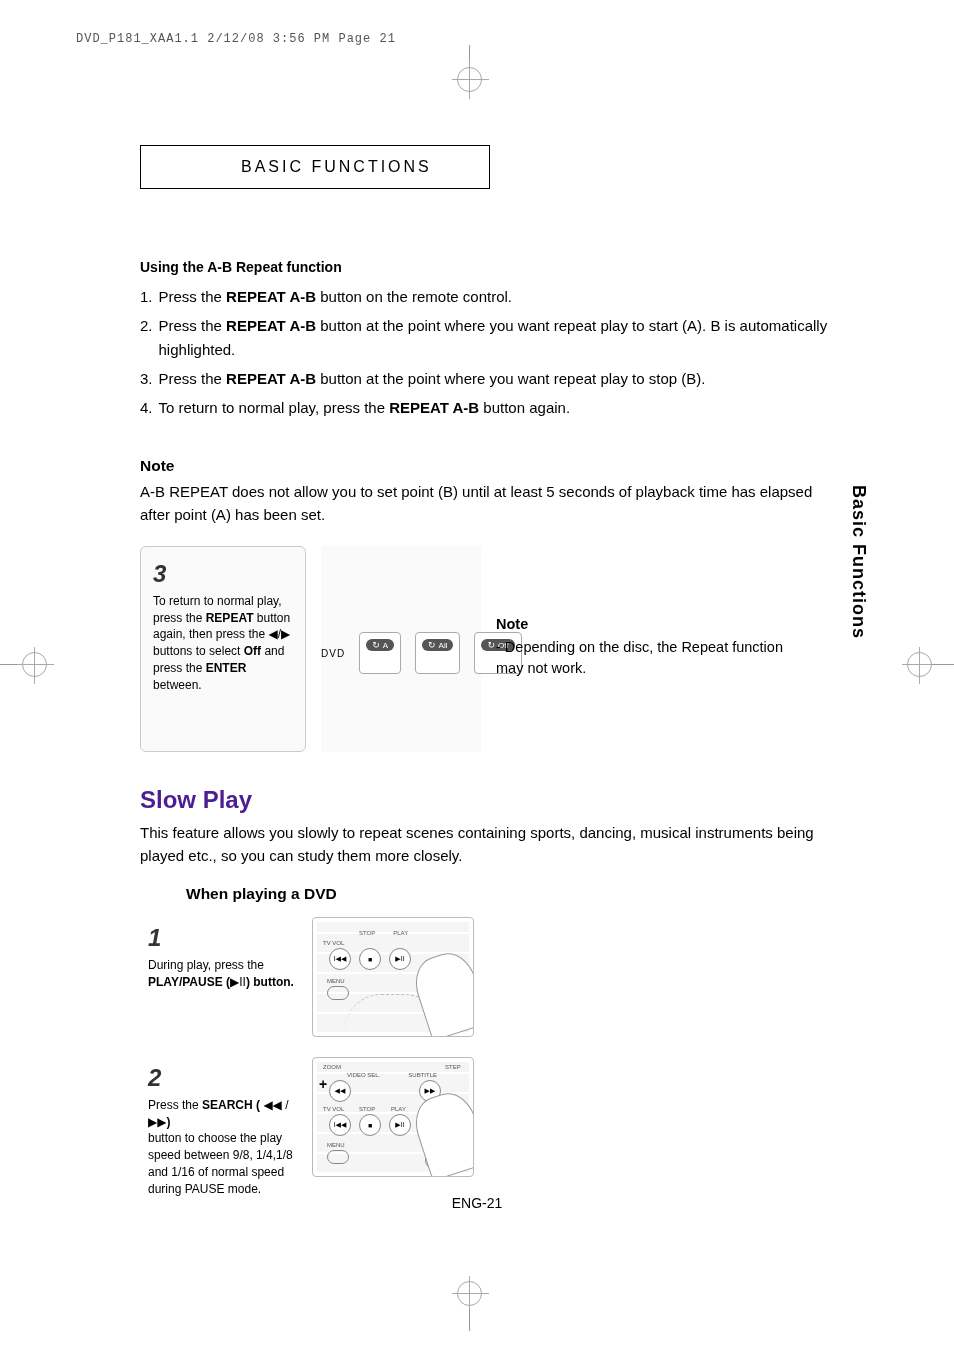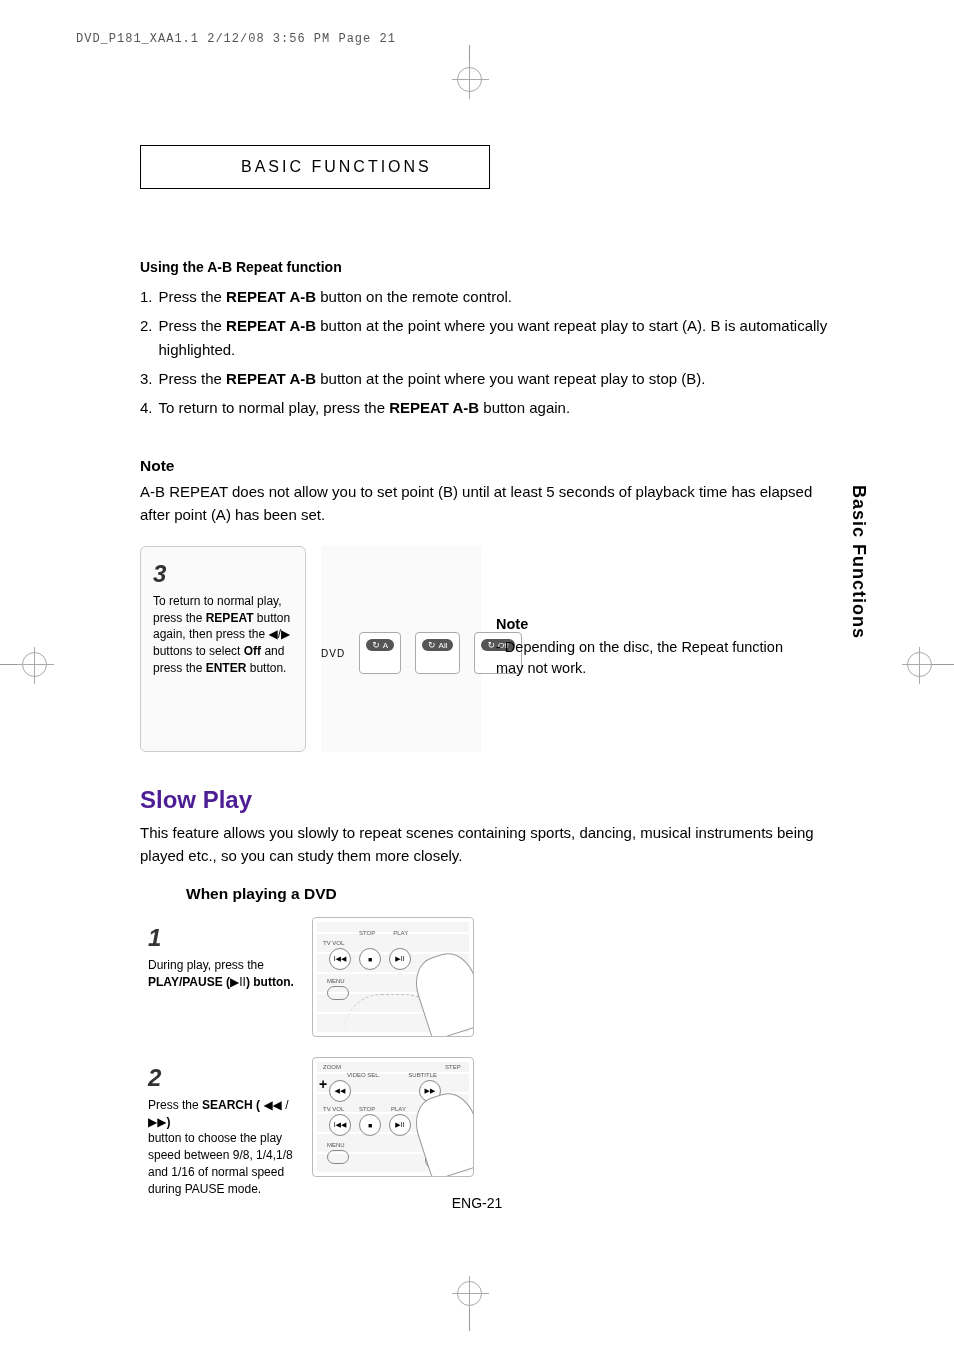--- a/index.html
+++ b/index.html
@@ -418,21 +418,21 @@
   <div class="note-head">Note</div>
   <div class="note-text">A-B REPEAT does not allow you to set point (B) until at least 5 seconds of playback time has elapsed after point (A) has been set.</div>
 
   <div class="step-row">
     <div class="step-box">
       <div class="step-num">3</div>
       <div>To return to normal play,</div>
       <div><span>press the </span><b>REPEAT</b><span> button</span></div>
       <div><span>again, then press the </span><span>◀/▶</span></div>
       <div><span>buttons to select </span><b>Off</b><span> and</span></div>
-      <div><span>press the </span><b>ENTER</b><span> button.</span></div>
+      <div><span>press the </span><b>ENTER</b><span> between.</span></div>
     </div>
     <div class="screen-col">
       <div class="screen-label">DVD</div>
       <div class="screen">
           <span class="pill">A</span>
         </div>
       <div class="screen">
           <span class="pill">All</span>
         </div>
       <div class="screen">

